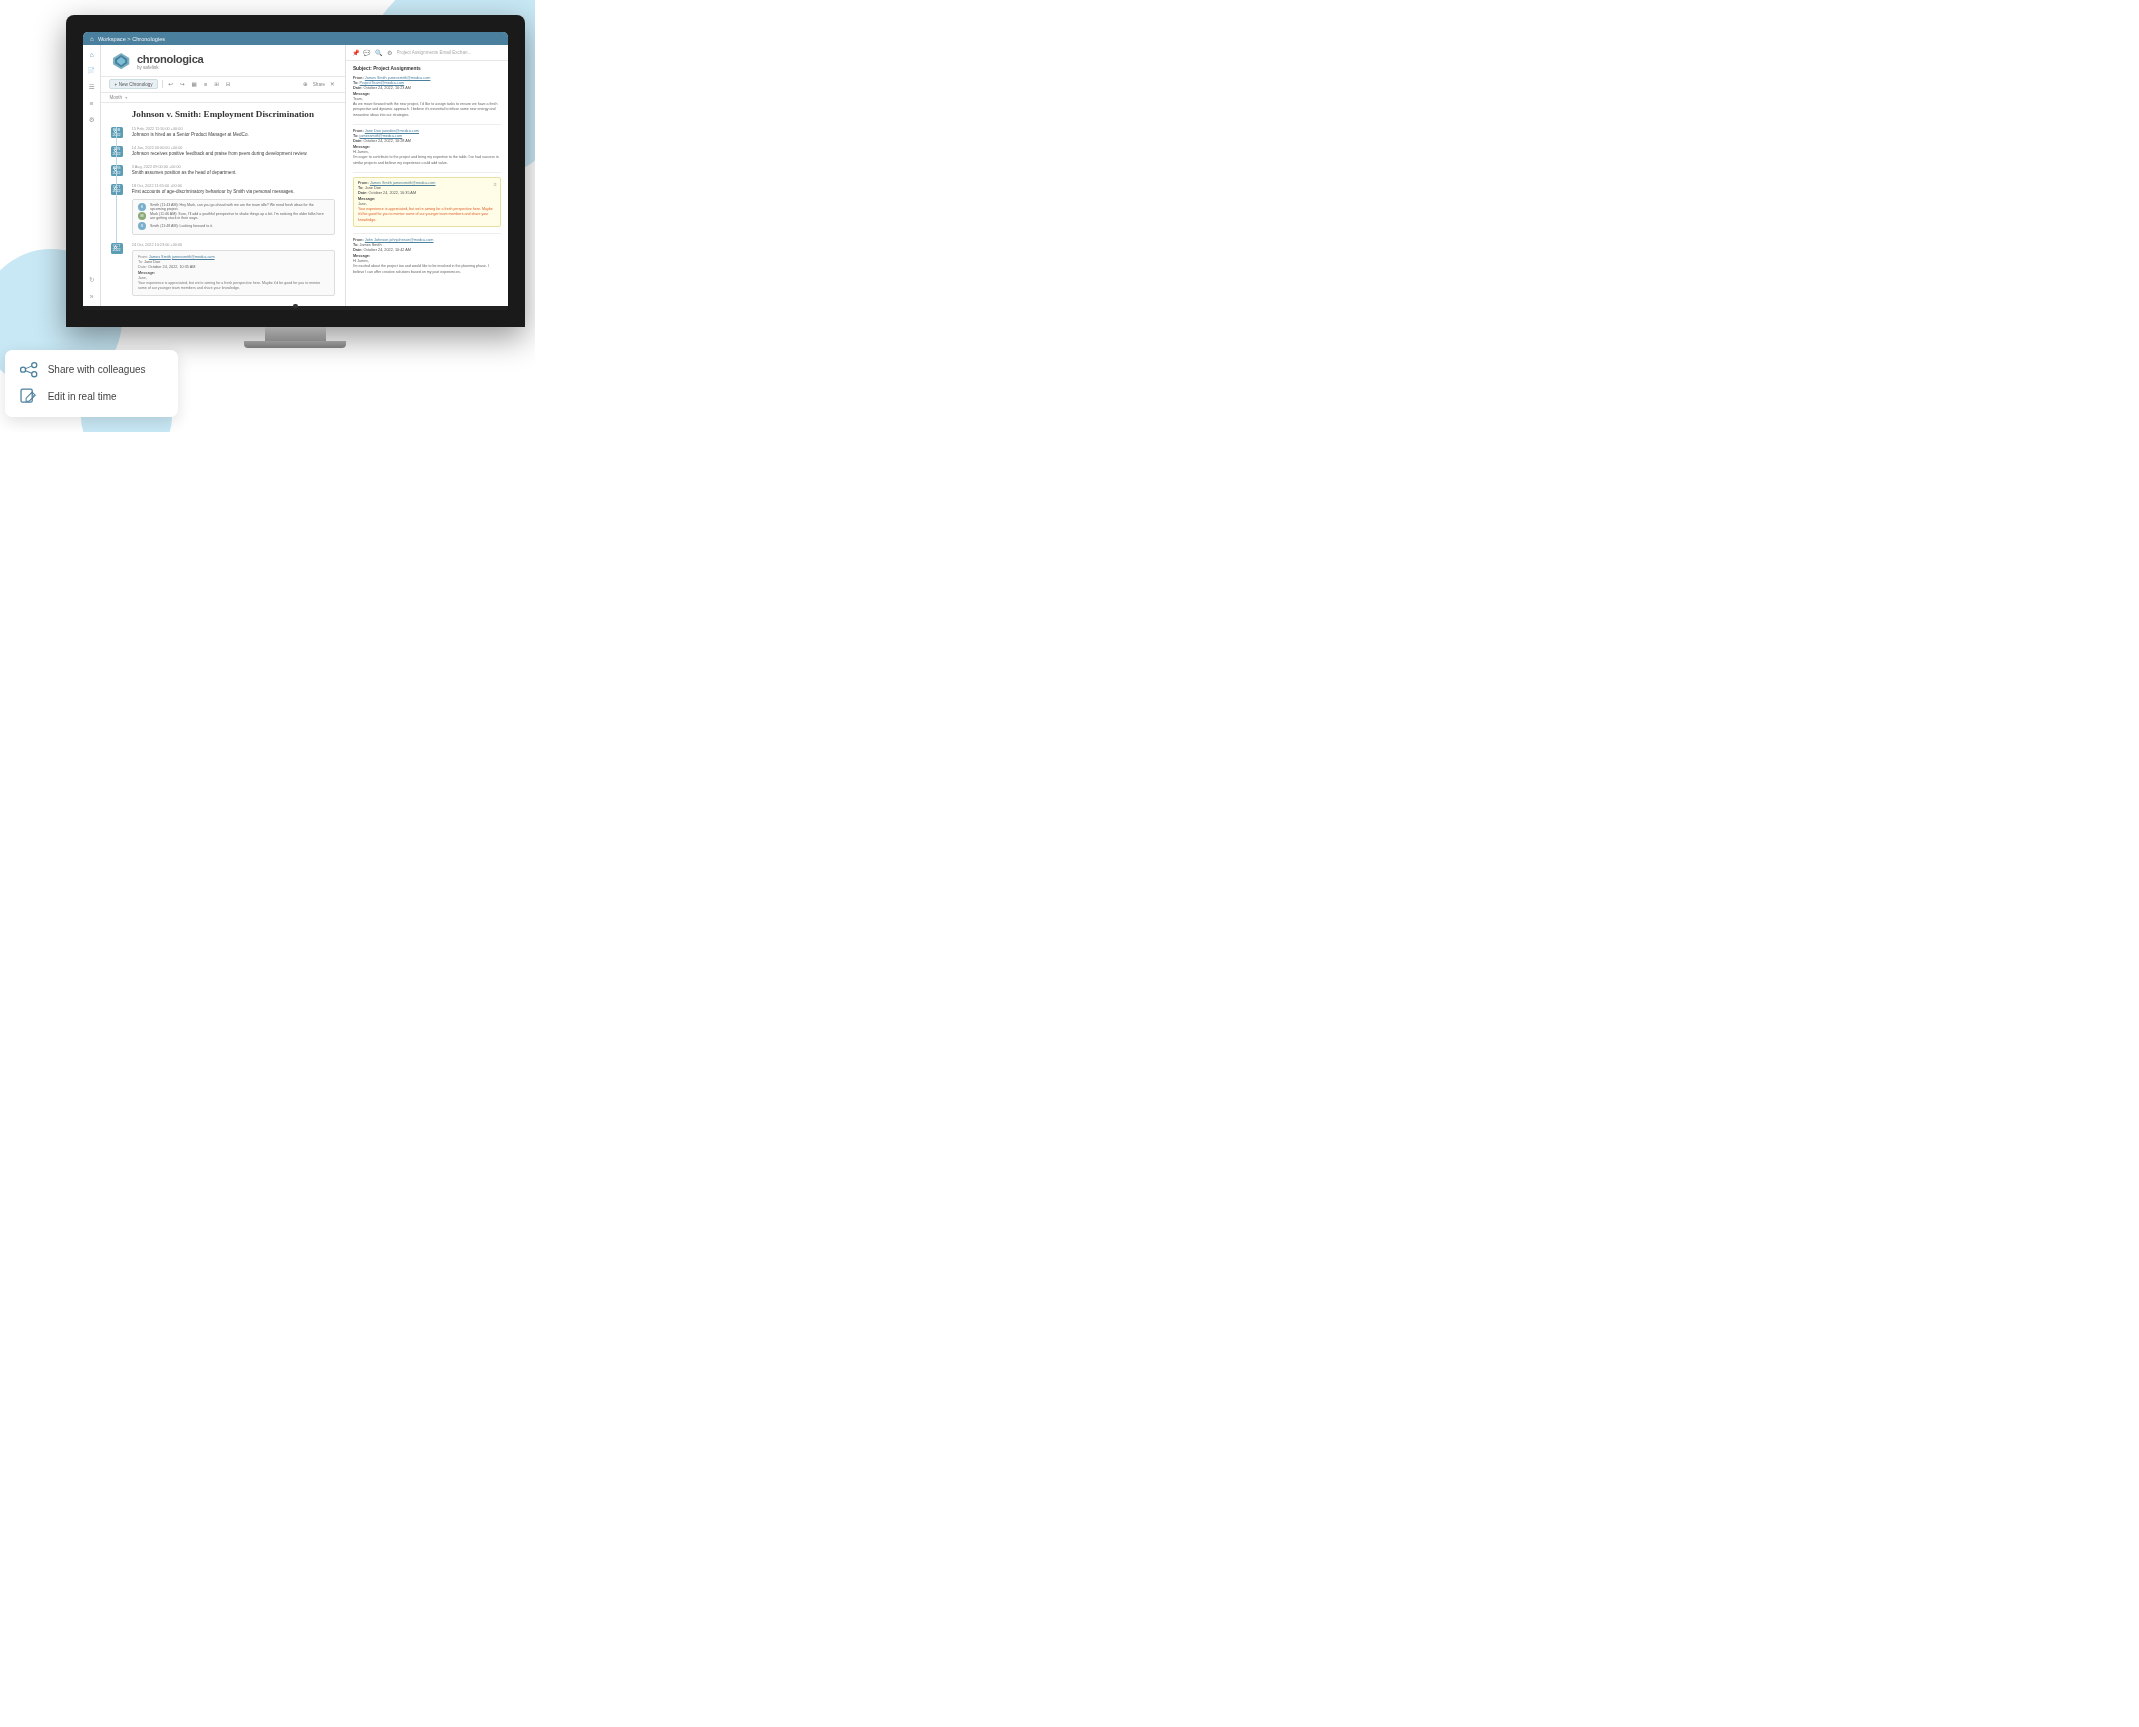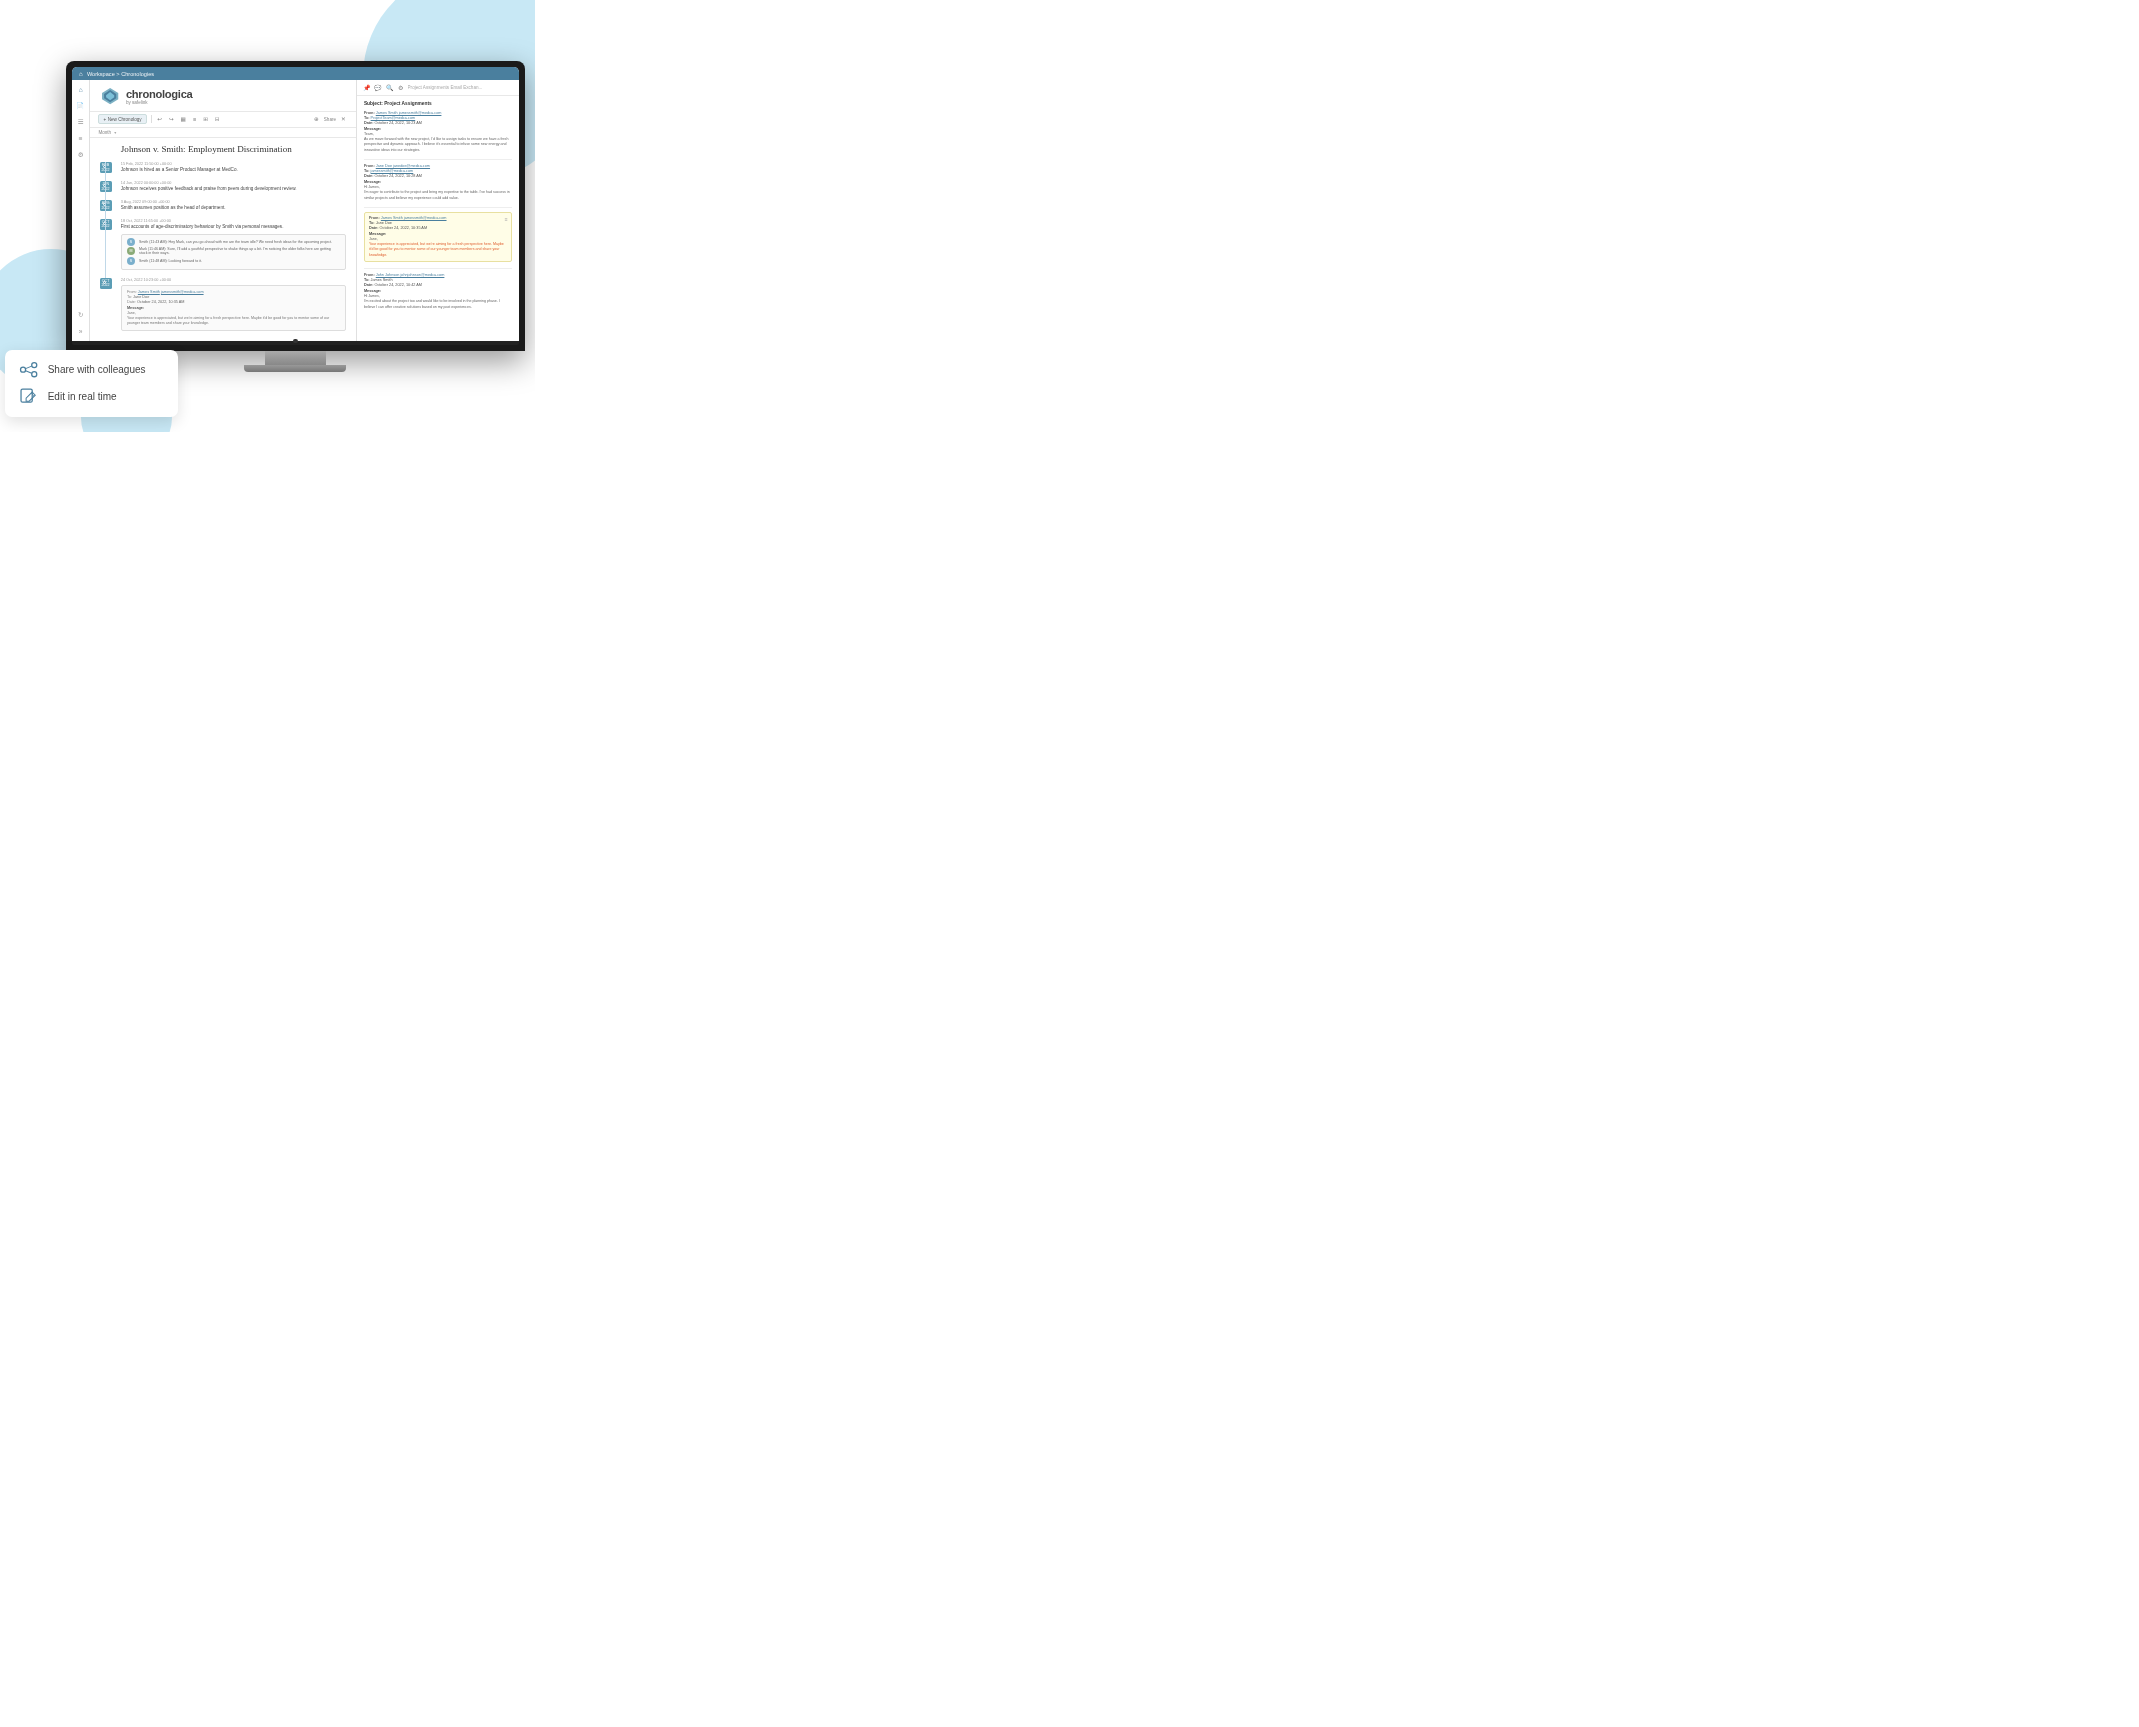--- a/index.html
+++ b/index.html
@@ -48,23 +48,22 @@
     .monitor-wrapper {
       position: absolute;
       top: 15.2px;
       left: 66px;
       right: 10.2px;
       z-index: 10;
     }
     .monitor-screen {
       background: #1a1a1a;
       border-radius: 8.1px 8.1px 0 0;
-      padding: 6px;
+      padding: 17px;
       box-shadow: 0 10.2px 30.5px rgba(0,0,0,0.4);
-      margin-top: 46px;
     }
     .screen-inner {
       background: #f0f4f7;
       border-radius: 5.1px 5.1px 0 0;
       overflow: hidden;
       display: flex;
       flex-direction: column;
       height: 274px;
     }
 
@@ -213,21 +212,21 @@
     .chrono-content {
       flex: 1;
       overflow-y: auto;
       padding: 6.1px 10.2px 6.1px 30.5px;
       position: relative;
       background: #fff;
     }
 
     .chrono-title {
       font-size: 9.1px;
-      font-weight: 400;
+      font-weight: 700;
       color: #333;
       margin-bottom: 8.1px;
       font-family: Georgia, serif;
     }
 
     
     .timeline {
       position: relative;
     }
     .timeline-item {

